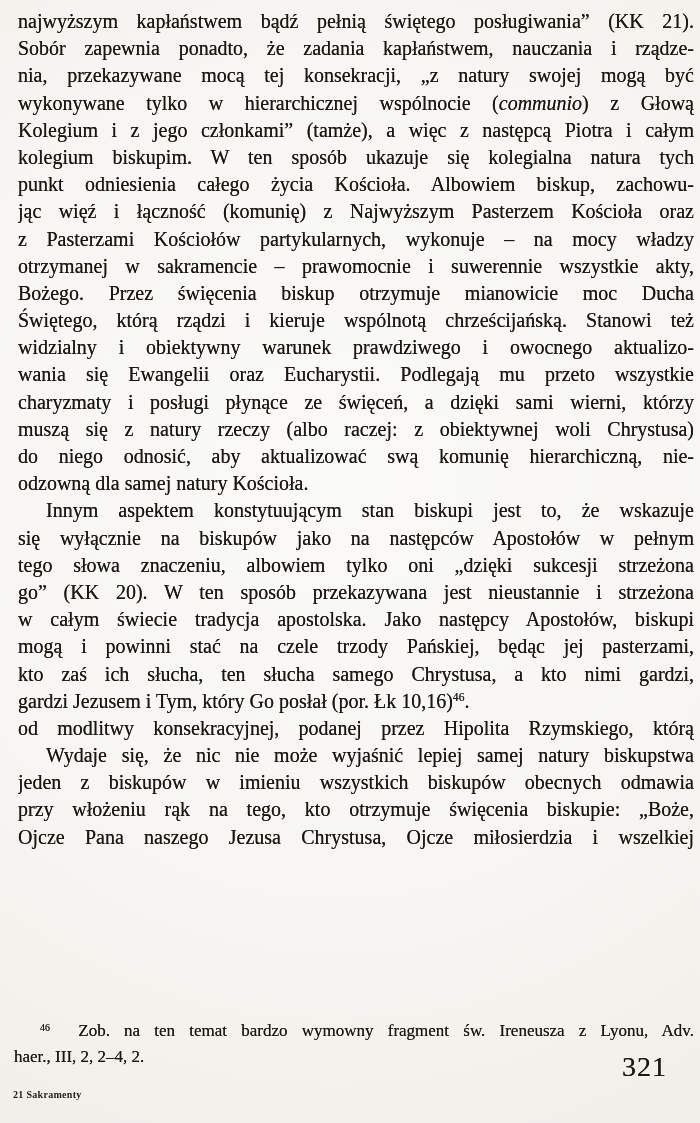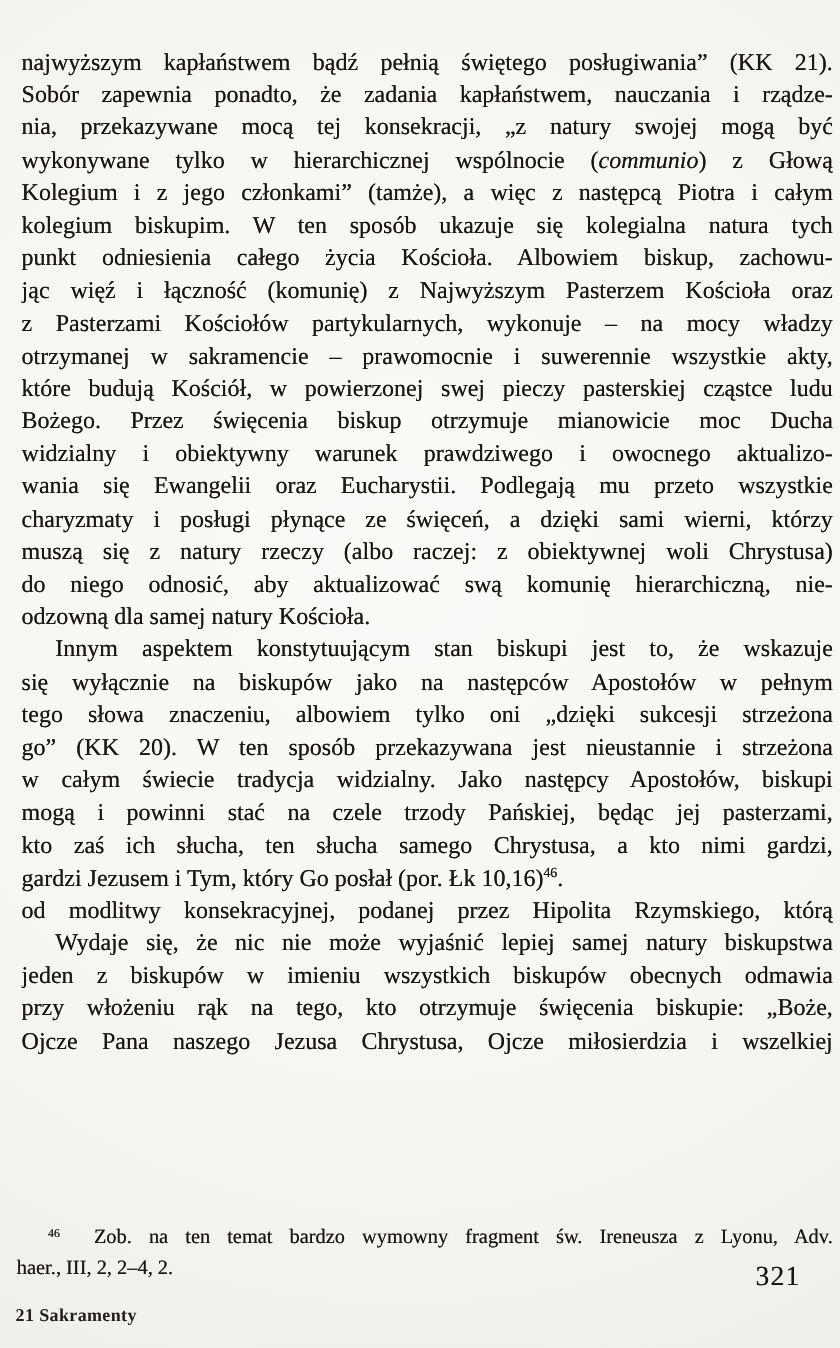--- a/index.html
+++ b/index.html
@@ -21,21 +21,20 @@
     background: radial-gradient(circle at 48% 42%, rgba(255,255,255,0.45) 0%, rgba(255,255,255,0.0) 55%, rgba(60,50,30,0.04) 100%);
   }
   .body-text {
     position: absolute;
     left: 18px;
     width: 676px;
     top: 8px;
     font-size: 20px;
     line-height: 27.2px;
     text-shadow: 0 0 0.5px rgba(26,23,19,0.85);
-    margin-top: 31px;
   }
   .paragraph { margin: 0; }
   .line {
     text-align: justify;
     text-align-last: justify;
     text-justify: inter-word;
     white-space: normal;
     overflow: hidden;
     height: 27.2px;
   }
@@ -56,29 +55,29 @@
     font-size: 17px;
     line-height: 25.5px;
     text-shadow: 0 0 0.4px rgba(26,23,19,0.8);
   }
   .footnote .line { height: 25.5px; }
   .footnote .line.indent { text-indent: 26px; margin-top: 44px; }
   .page-number {
     position: absolute;
     top: 1051px;
     right: 33px;
-    font-size: 23px;
+    font-size: 28px;
     letter-spacing: 1px;
     text-shadow: 0 0 0.4px rgba(26,23,19,0.8);
   }
   .signature {
     position: absolute;
     top: 1089px;
     left: 13px;
-    font-size: 15px;
+    font-size: 10px;
     font-weight: bold;
     letter-spacing: 0.3px;
     color: #23201b;
   }
 </style>
 </head>
 <body>
 
 <div class="page">
   <div class="body-text">
@@ -86,35 +85,35 @@
         <div class="line">najwyższym kapłaństwem bądź pełnią świętego posługiwania” (KK 21).</div>
         <div class="line">Sobór zapewnia ponadto, że zadania kapłaństwem, nauczania i rządze-</div>
         <div class="line">nia, przekazywane mocą tej konsekracji, „z natury swojej mogą być</div>
         <div class="line">wykonywane tylko w hierarchicznej wspólnocie (<i>communio</i>) z Głową</div>
         <div class="line">Kolegium i z jego członkami” (tamże), a więc z następcą Piotra i całym</div>
         <div class="line">kolegium biskupim. W ten sposób ukazuje się kolegialna natura tych</div>
         <div class="line">punkt odniesienia całego życia Kościoła. Albowiem biskup, zachowu-</div>
         <div class="line">jąc więź i łączność (komunię) z Najwyższym Pasterzem Kościoła oraz</div>
         <div class="line">z Pasterzami Kościołów partykularnych, wykonuje – na mocy władzy</div>
         <div class="line">otrzymanej w sakramencie – prawomocnie i suwerennie wszystkie akty,</div>
-        <div class="line">które budują Kościół, w powierzonej swej pieczy pasterskiej cząstce ludu</div>
         <div class="line">Bożego. Przez święcenia biskup otrzymuje mianowicie moc Ducha</div>
+        <div class="line">Świętego, którą rządzi i kieruje wspólnotą chrześcijańską. Stanowi też</div>
         <div class="line">widzialny i obiektywny warunek prawdziwego i owocnego aktualizo-</div>
         <div class="line">wania się Ewangelii oraz Eucharystii. Podlegają mu przeto wszystkie</div>
         <div class="line">charyzmaty i posługi płynące ze święceń, a dzięki sami wierni, którzy</div>
         <div class="line">muszą się z natury rzeczy (albo raczej: z obiektywnej woli Chrystusa)</div>
         <div class="line">do niego odnosić, aby aktualizować swą komunię hierarchiczną, nie-</div>
         <div class="line lastline">odzowną dla samej natury Kościoła.</div>
       </div>
     <div class="paragraph">
         <div class="line indent">Innym aspektem konstytuującym stan biskupi jest to, że wskazuje</div>
         <div class="line">się wyłącznie na biskupów jako na następców Apostołów w pełnym</div>
         <div class="line">tego słowa znaczeniu, albowiem tylko oni „dzięki sukcesji strzeżona</div>
         <div class="line">go” (KK 20). W ten sposób przekazywana jest nieustannie i strzeżona</div>
-        <div class="line">w całym świecie tradycja widzialny. Jako następcy Apostołów, biskupi</div>
+        <div class="line">w całym świecie tradycja apostolska. Jako następcy Apostołów, biskupi</div>
         <div class="line">mogą i powinni stać na czele trzody Pańskiej, będąc jej pasterzami,</div>
         <div class="line">kto zaś ich słucha, ten słucha samego Chrystusa, a kto nimi gardzi,</div>
         <div class="line lastline">gardzi Jezusem i Tym, który Go posłał (por. Łk 10,16)<sup>46</sup>.</div>
       </div>
     <div class="paragraph">
         <div class="line">od modlitwy konsekracyjnej, podanej przez Hipolita Rzymskiego, którą</div>
         <div class="line indent">Wydaje się, że nic nie może wyjaśnić lepiej samej natury biskupstwa</div>
         <div class="line">jeden z biskupów w imieniu wszystkich biskupów obecnych odmawia</div>
         <div class="line">przy włożeniu rąk na tego, kto otrzymuje święcenia biskupie: „Boże,</div>
         <div class="line">Ojcze Pana naszego Jezusa Chrystusa, Ojcze miłosierdzia i wszelkiej</div>

